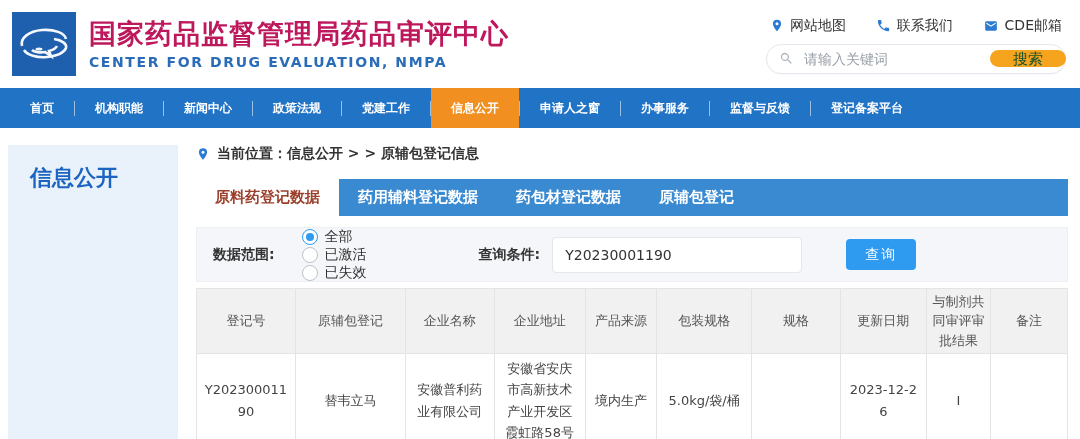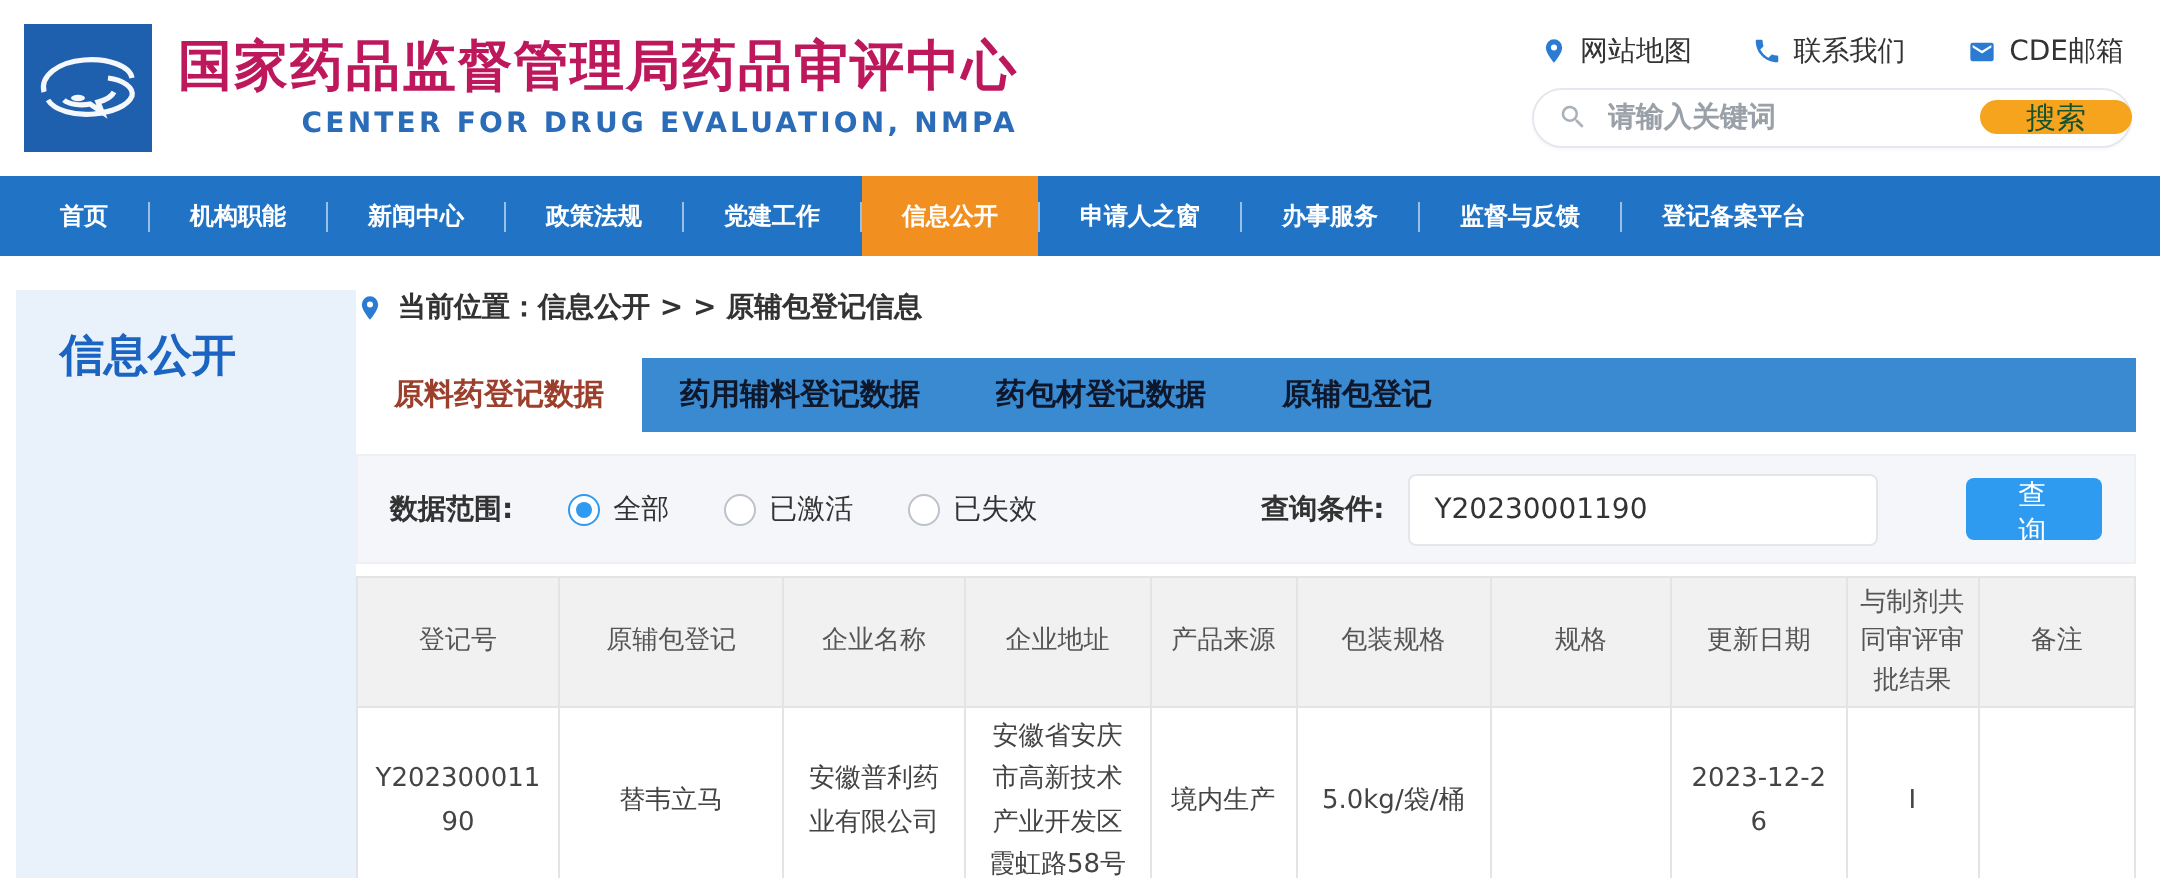--- a/index.html
+++ b/index.html
@@ -4,48 +4,48 @@
 <style>
   html,body{margin:0;padding:0;background:#fff;}
   body{width:1080px;height:439px;overflow:hidden;font-family:"DejaVu Sans","Liberation Sans",sans-serif;}
   .page{width:1080px;height:439px;position:relative;background:#fff;}
 
   
   .site-header{height:88px;display:flex;justify-content:space-between;align-items:center;padding:0 14px 0 12px;box-sizing:border-box;}
   .brand{display:flex;align-items:center;gap:13px;}
   .logo{width:64px;height:64px;flex:0 0 auto;}
   .site-title{font-size:27px;font-weight:bold;color:#be185d;letter-spacing:1px;line-height:1.15;}
-  .site-subtitle{font-size:14px;font-weight:bold;color:#2b6cb8;letter-spacing:1.6px;margin-top:5px;text-align:right;}
+  .site-subtitle{font-size:14px;font-weight:bold;color:#2b6cb8;letter-spacing:1.6px;margin-top:5px;}
   .top-right{width:300px;display:flex;flex-direction:column;align-items:stretch;gap:9px;padding-top:2px;}
   .util-links{display:flex;justify-content:space-between;padding:0 4px;}
   .util-link{display:flex;align-items:center;gap:6px;font-size:14px;color:#333;cursor:pointer;}
   .icn{display:inline-flex;align-items:center;}
   .icn svg{display:block;}
   .search{display:flex;align-items:center;height:30px;border:1px solid #e4e8ee;border-radius:16px;background:#fff;padding-left:12px;box-sizing:border-box;box-shadow:0 1px 2px rgba(0,0,0,.03);}
   .search .icn{margin-right:8px;}
-  .search input{border:none;outline:none;flex:1;min-width:0;font-size:14px;color:#333;background:transparent;font-family:inherit;font-weight:bold;}
+  .search input{border:none;outline:none;flex:1;min-width:0;font-size:14px;color:#333;background:transparent;font-family:inherit;}
   .search input::placeholder{color:#9aa0a8;}
   .search-btn{height:17px;margin:-1px -1px -1px 0;border:none;border-radius:16px;background:#f6a31e;color:#14532d;font-size:15px;padding:0 23px;cursor:pointer;font-family:Liberation Sans, sans-serif;}
 
   
   .nav{height:40px;background:#2173c6;display:flex;align-items:center;padding:0 10px;}
   .nav-item{color:#fff;font-size:12px;font-weight:bold;line-height:40px;padding:0 20px;cursor:pointer;white-space:nowrap;}
   .nav-item.active{background:#f19020;}
   .nav-sep{width:1px;height:15px;background:rgba(255,255,255,.55);flex:0 0 auto;}
 
   
   .content{display:flex;padding:17px 12px 0 8px;box-sizing:border-box;height:311px;}
   .sidebar{width:170px;flex:0 0 auto;background:#e9f1fa;padding:18px 0 0 22px;box-sizing:border-box;height:100%;}
   .sidebar-title{color:#1b64c2;font-size:22px;font-weight:bold;margin-bottom:30px;}
   .side-item{font-size:14px;color:#333;margin-bottom:30px;cursor:pointer;}
 
-  .main{flex:1;min-width:0;}
+  .main{flex:1;margin-left:18px;min-width:0;}
   .breadcrumb{display:flex;align-items:center;gap:7px;font-size:14px;font-weight:bold;color:#333;}
   .tabs{margin-top:16px;height:37px;background:#3a8ad2;display:flex;}
-  .tab{line-height:37px;padding:0 19px;color:#0f172a;font-size:15px;font-weight:bold;cursor:pointer;white-space:nowrap;}
+  .tab{line-height:37px;padding:0 19px;color:#ffffff;font-size:15px;font-weight:bold;cursor:pointer;white-space:nowrap;}
   .tab.active{background:#fff;color:#9c3f2c;}
 
   .filter{margin-top:11px;height:55px;background:#f4f6f9;border:1px solid #edf0f4;display:flex;align-items:center;padding:0 16px;box-sizing:border-box;font-size:14px;color:#333;}
   .filter-label{font-weight:bold;white-space:nowrap;}
   .radio{display:flex;align-items:center;gap:7px;margin-left:27px;cursor:pointer;white-space:nowrap;}
   .radio-dot{width:16px;height:16px;border-radius:50%;border:1px solid #bcc2ca;background:#fff;box-sizing:border-box;position:relative;flex:0 0 auto;}
   .radio-dot.sel{border-color:#2e9bf0;}
   .radio-dot.sel::after{content:'';position:absolute;left:3px;top:3px;right:3px;bottom:3px;border-radius:50%;background:#2e9bf0;}
   .query-label{font-weight:bold;margin-left:112px;white-space:nowrap;}
   .query-input{width:250px;height:36px;margin-left:12px;border:1px solid #e3e6ea;border-radius:4px;padding:0 12px;font-size:14px;color:#333;outline:none;font-family:inherit;box-sizing:border-box;background:#fff;}
@@ -156,21 +156,21 @@
 
       <div class="tabs" id="tabs">
           <div class="tab active">原料药登记数据</div>
           <div class="tab">药用辅料登记数据</div>
           <div class="tab">药包材登记数据</div>
           <div class="tab">原辅包登记</div>
         </div>
 
       <div class="filter">
         <span class="filter-label">数据范围:</span>
-        <span id="radios" style="display:flex;">
+        <span id="radios" style="display:flex;flex-direction:column;">
             <span class="radio">
               <span class="radio-dot sel"></span>
               <span>全部</span>
             </span>
             <span class="radio">
               <span class="radio-dot"></span>
               <span>已激活</span>
             </span>
             <span class="radio">
               <span class="radio-dot"></span>

